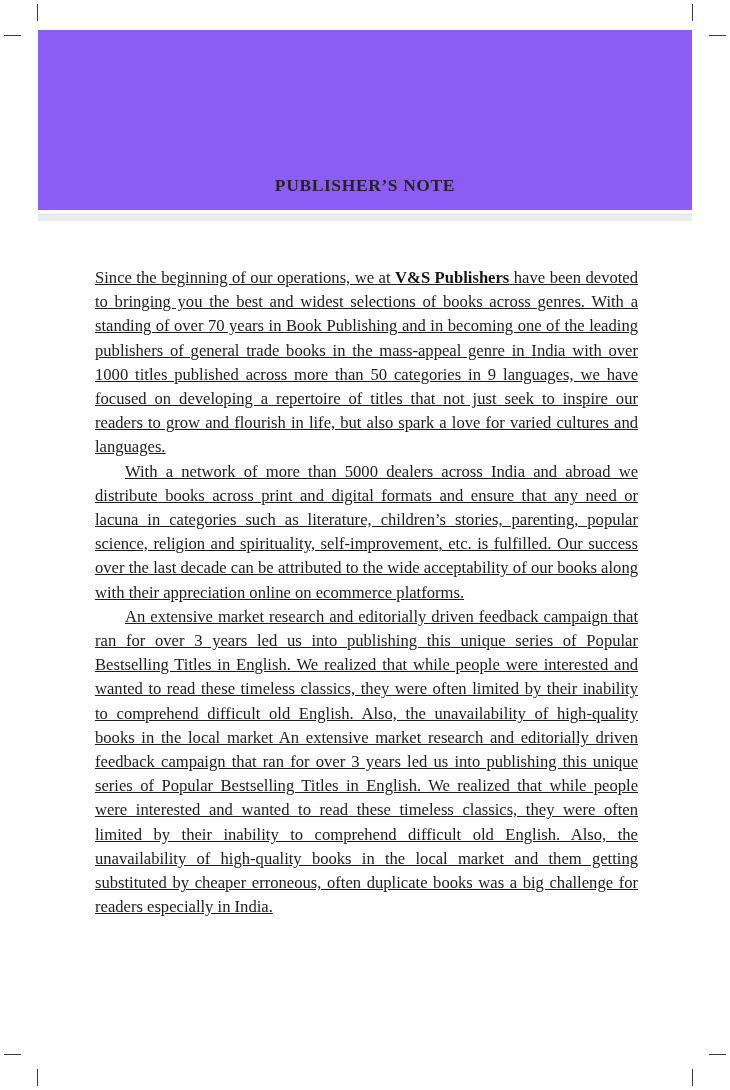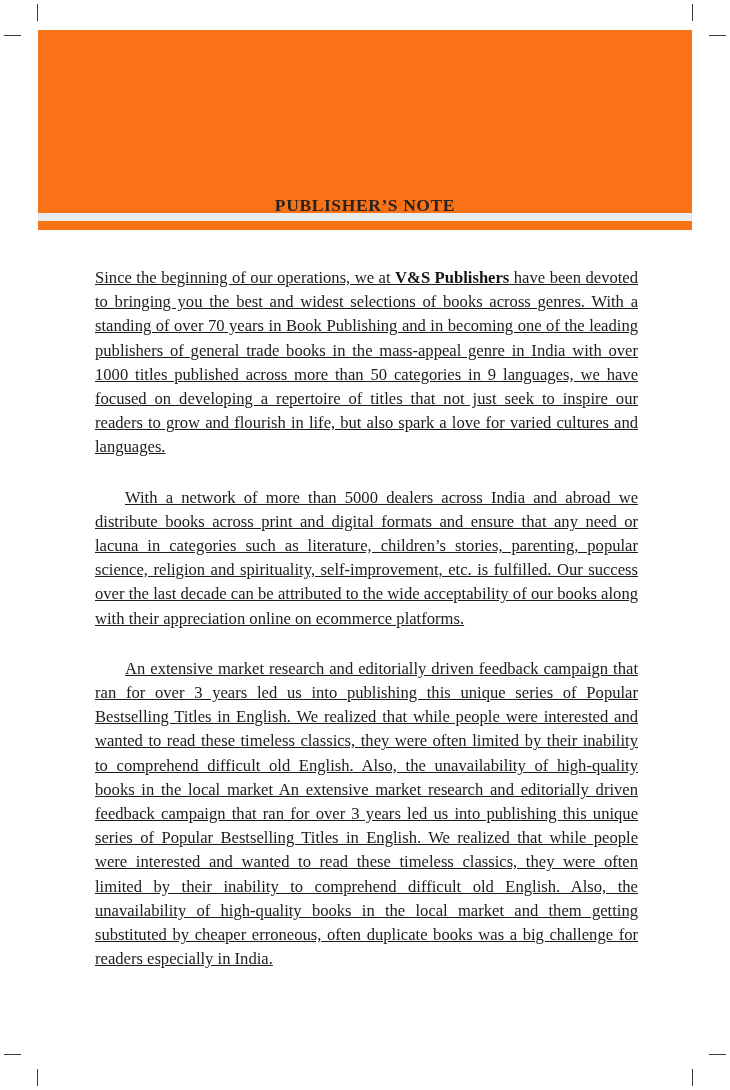--- a/index.html
+++ b/index.html
@@ -26,22 +26,22 @@
   }
   .crop.v { width: 1px; height: 17px; }
   .crop.h { width: 17px; height: 1px; }
 
   
   .header-band {
     position: absolute;
     left: 38px;
     top: 30px;
     width: 654px;
-    height: 200px;
-    background: #f97316;
+    height: 180px;
+    background: #8b5cf6;
     display: flex;
     align-items: flex-end;
     justify-content: center;
   }
   .header-band h1 {
     margin: 0;
     padding: 0 0 14px 0;
     font-size: 17.5px;
     font-weight: bold;
     letter-spacing: 0.6px;
@@ -68,21 +68,20 @@
     line-height: 24.2px;
     text-align: justify;
     text-decoration: underline;
   }
   .body-text p {
     margin: 0;
     padding: 0;
   }
   .body-text p.indent {
     text-indent: 30px;
-    margin-top: 26px;
   }
   .body-text strong {
     font-weight: bold;
     color: #141414;
   }
 </style>
 </head>
 <body>
 
 <div class="page">

